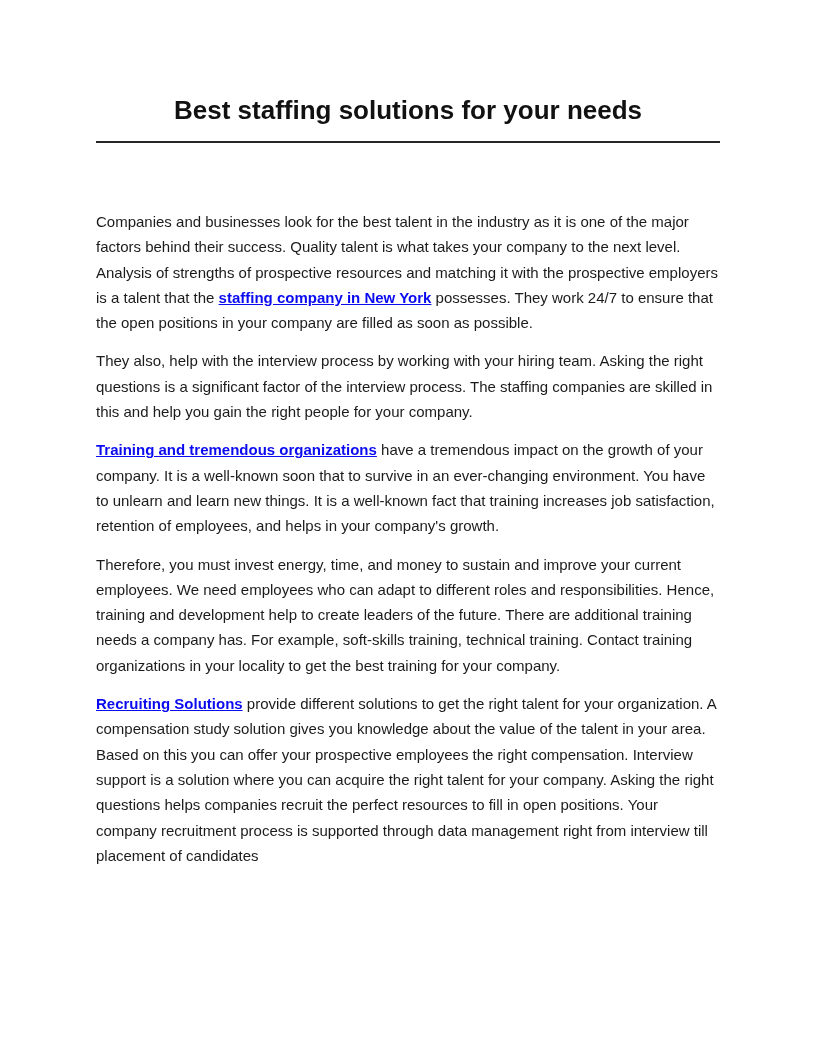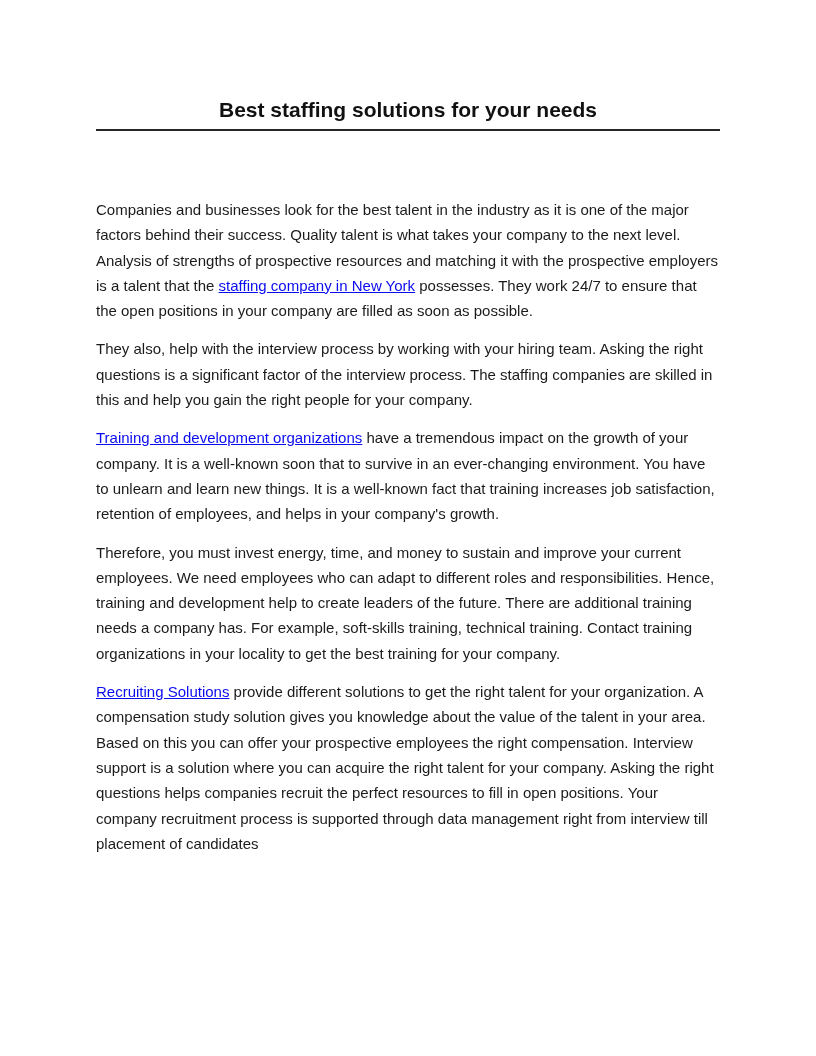--- a/index.html
+++ b/index.html
@@ -13,50 +13,50 @@
     height: 1056px;
     background: #ffffff;
     font-family: "Liberation Sans", sans-serif;
     color: #1b1b1b;
     box-sizing: border-box;
     overflow: hidden;
   }
   .doc-title {
     margin: 95px 96px 0 96px;
     text-align: center;
-    font-size: 21px;
+    font-size: 26px;
     font-weight: bold;
     line-height: 30px;
     color: #111111;
-    padding-bottom: 4px;
+    padding-bottom: 16px;
     border-bottom: 2px solid #262626;
   }
   .doc-body {
     margin: 66px 96px 0 96px;
     width: 624px;
   }
   .doc-body p {
     margin: 0 0 13px 0;
     font-size: 15px;
     line-height: 25.3px;
     text-align: left;
     color: #1b1b1b;
   }
   .doc-body a.doc-link {
     color: var(--link-color, #0000f0);
-    font-weight: normal;
+    font-weight: bold;
     text-decoration: underline;
     cursor: pointer;
   }
 </style>
 </head>
 <body>
 
 <div class="page" style="color: rgb(27, 27, 27);">
   <h1 class="doc-title" style="border-bottom-color: rgb(38, 38, 38);">Best staffing solutions for your needs</h1>
   <div class="doc-body" id="doc-body">
       <p><span>Companies and businesses look for the best talent in the industry as it is one of the major factors behind their success. Quality talent is what takes your company to the next level. Analysis of strengths of prospective resources and matching it with the prospective employers is a talent that the </span><a class="doc-link">staffing company in New York</a><span> possesses. They work 24/7 to ensure that the open positions in your company are filled as soon as possible.</span></p>
       <p><span>They also, help with the interview process by working with your hiring team. Asking the right questions is a significant factor of the interview process. The staffing companies are skilled in this and help you gain the right people for your company.</span></p>
-      <p><a class="doc-link">Training and development organizations</a><span> have a tremendous impact on the growth of your company. It is a well-known soon that to survive in an ever-changing environment. You have to unlearn and learn new things. It is a well-known fact that training increases job satisfaction, retention of employees, and helps in your company's growth.</span></p>
+      <p><a class="doc-link">Training and tremendous organizations</a><span> have a tremendous impact on the growth of your company. It is a well-known soon that to survive in an ever-changing environment. You have to unlearn and learn new things. It is a well-known fact that training increases job satisfaction, retention of employees, and helps in your company's growth.</span></p>
       <p><span>Therefore, you must invest energy, time, and money to sustain and improve your current employees. We need employees who can adapt to different roles and responsibilities. Hence, training and development help to create leaders of the future. There are additional training needs a company has. For example, soft-skills training, technical training. Contact training organizations in your locality to get the best training for your company.</span></p>
       <p><a class="doc-link">Recruiting Solutions</a><span> provide different solutions to get the right talent for your organization. A compensation study solution gives you knowledge about the value of the talent in your area. Based on this you can offer your prospective employees the right compensation. Interview support is a solution where you can acquire the right talent for your company. Asking the right questions helps companies recruit the perfect resources to fill in open positions. Your company recruitment process is supported through data management right from interview till placement of candidates</span></p>
     </div>
 </div>
 
 </body></html>

